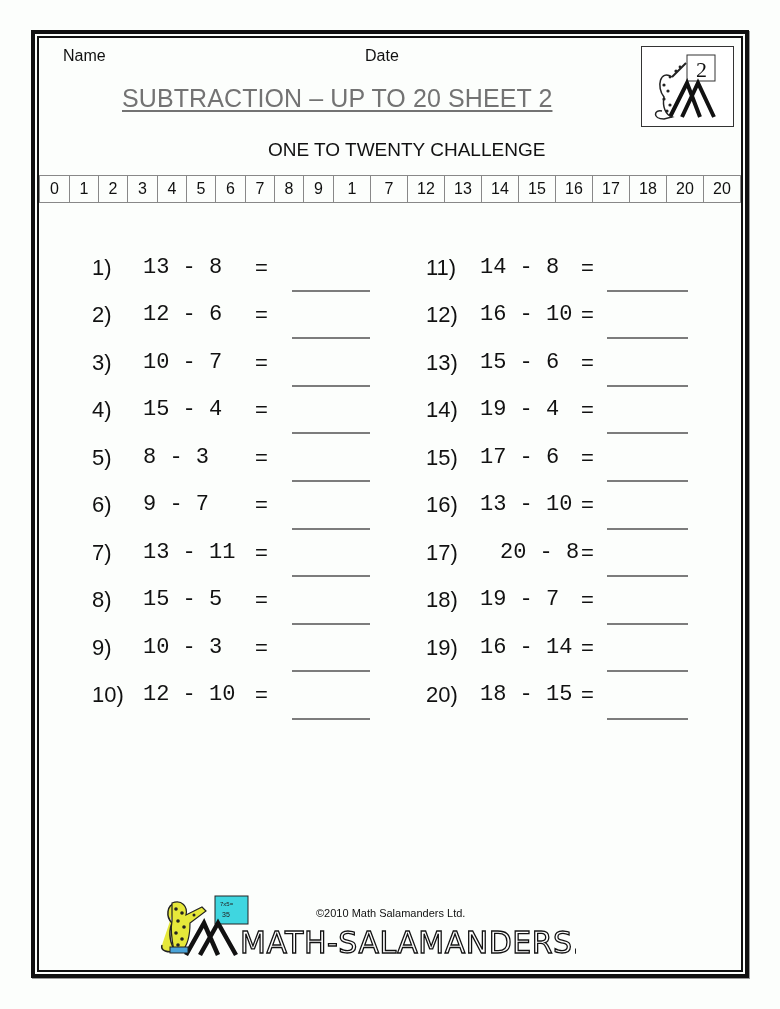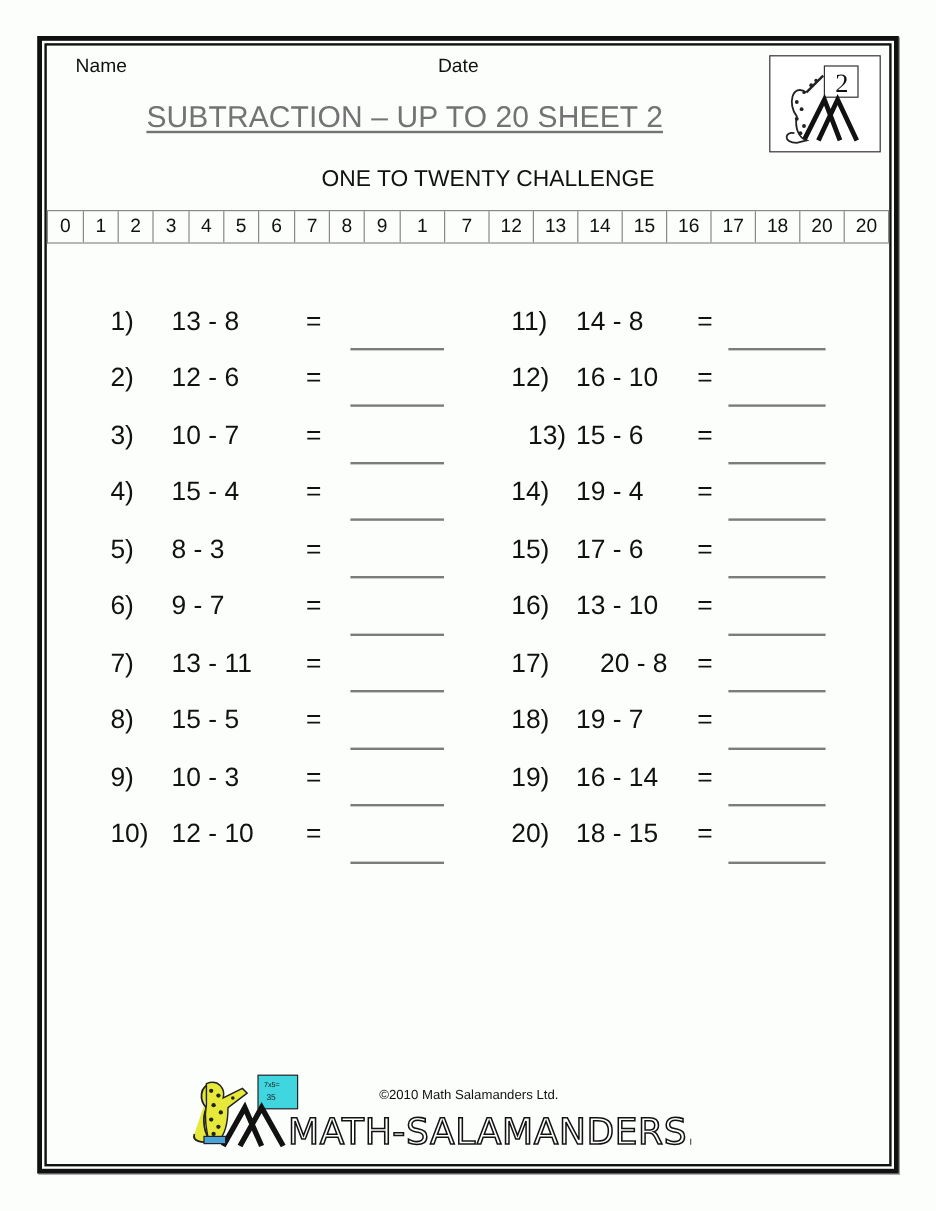--- a/index.html
+++ b/index.html
@@ -39,21 +39,21 @@
       position: absolute; left: 39px; top: 175px; height: 28px; display: flex;
       border-top: 1px solid #888; border-bottom: 1px solid #888; border-left: 1px solid #888;
     }
     .nl-cell {
       height: 26px; border-right: 1px solid #888; font-size: 16px; line-height: 26px;
       text-align: center; color: #111;
     }
 
     .problem { position: absolute; font-size: 22px; color: #111; white-space: nowrap; }
     .p-num { position: absolute; }
-    .p-expr { position: absolute; }
+    .p-expr { position: absolute; font-family: Liberation Mono, monospace; }
     .p-eq { position: absolute; }
     .answer-line { position: absolute; height: 2px; background: #7c7c7c; }
 
     .footer-copyright {
       position: absolute; left: 316px; top: 907px; font-size: 11px; color: #111; white-space: nowrap;
     }
     .footer-logo { position: absolute; left: 156px; top: 893px; }
   </style>
 </head>
 <body>
@@ -190,21 +190,21 @@
   <div class="answer-line" style="left:607px;top:290px;width:81px"></div>
 
   <div class="problem" style="top:302px">
     <span class="p-num" style="left:426px">12)</span>
     <span class="p-expr" style="left:480px">16 - 10</span>
     <span class="p-eq" style="left:581px">=</span>
   </div>
   <div class="answer-line" style="left:607px;top:337px;width:81px"></div>
 
   <div class="problem" style="top:350px">
-    <span class="p-num" style="left:440px">13)</span>
+    <span class="p-num" style="left:426px">13)</span>
     <span class="p-expr" style="left:480px">15 - 6</span>
     <span class="p-eq" style="left:581px">=</span>
   </div>
   <div class="answer-line" style="left:607px;top:385px;width:81px"></div>
 
   <div class="problem" style="top:397px">
     <span class="p-num" style="left:426px">14)</span>
     <span class="p-expr" style="left:480px">19 - 4</span>
     <span class="p-eq" style="left:581px">=</span>
   </div>

